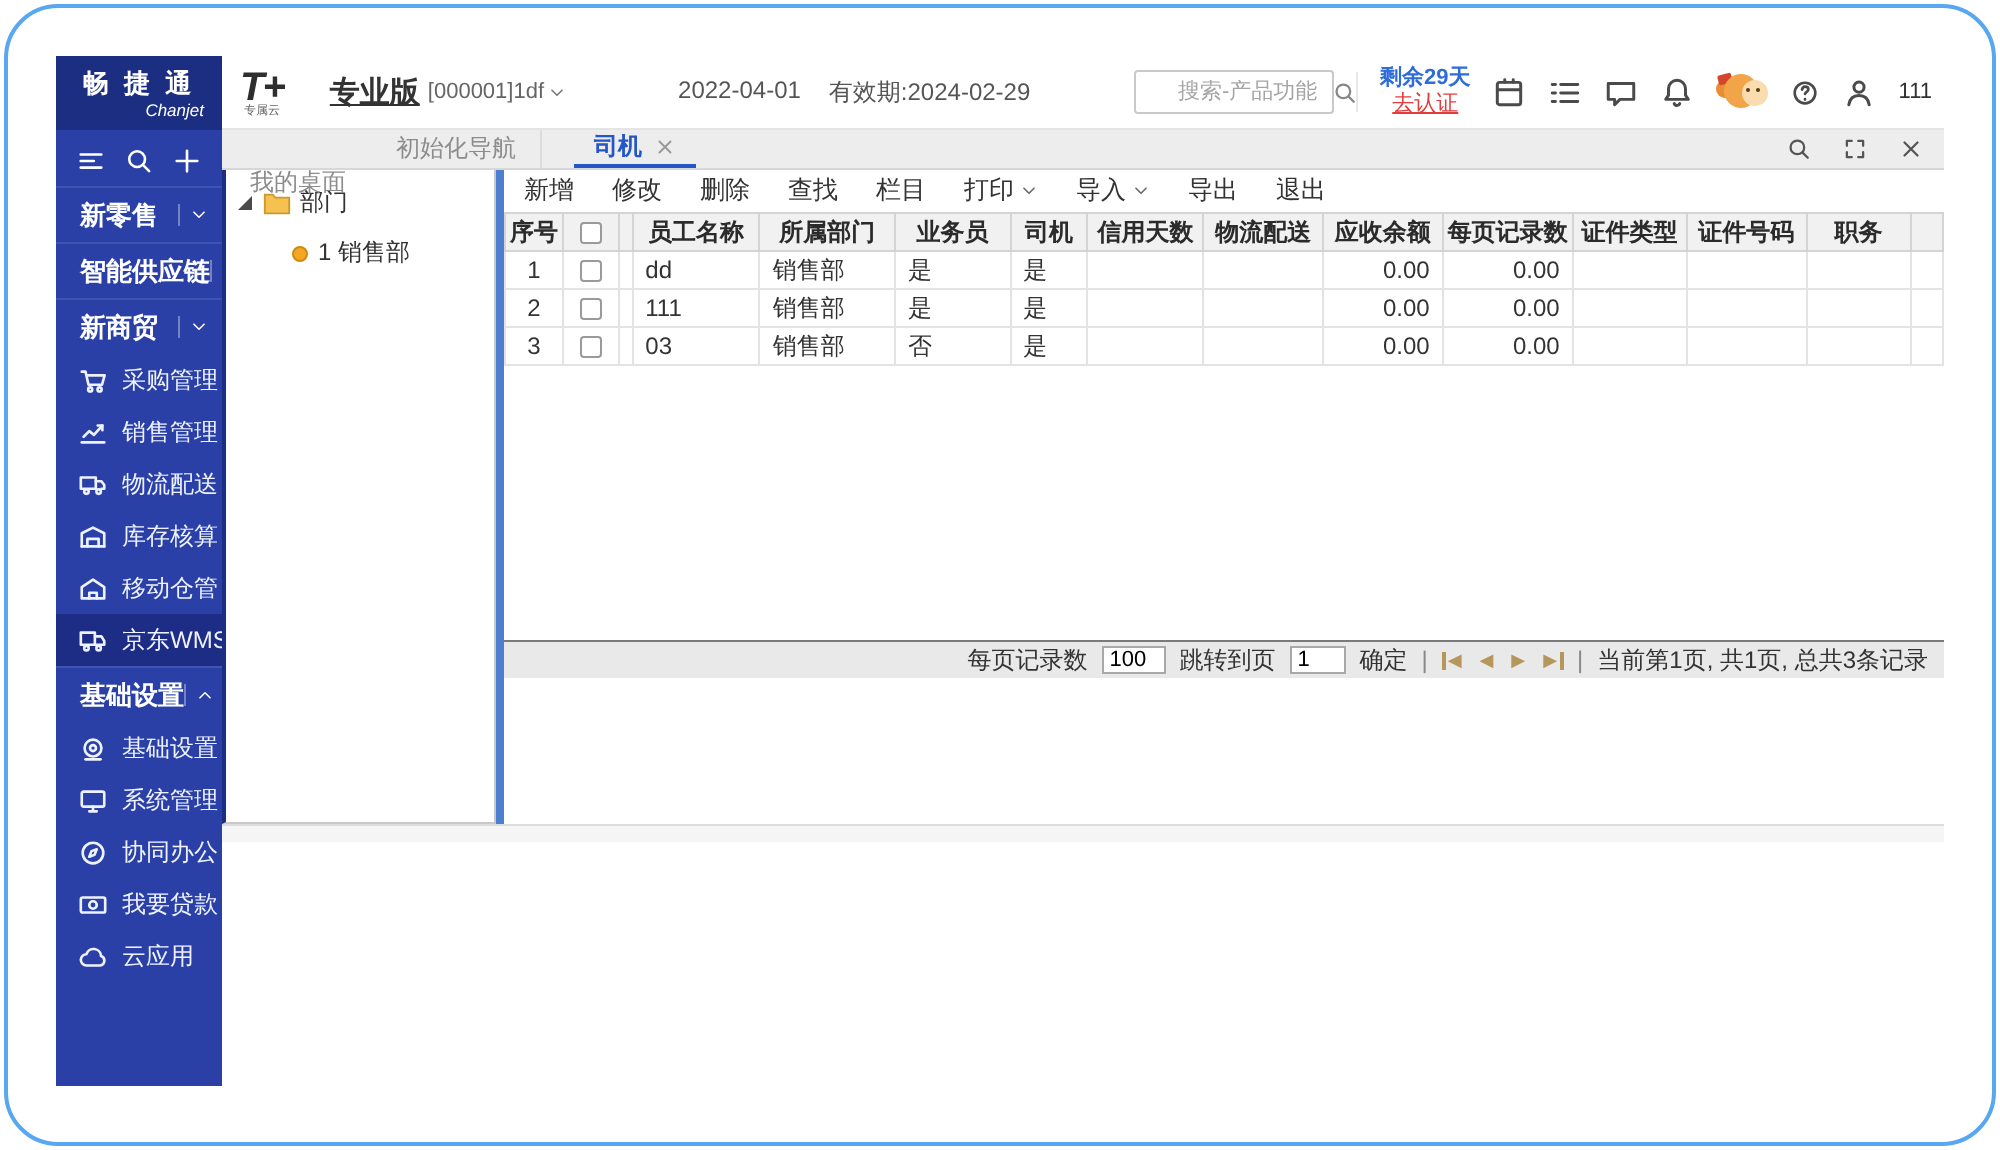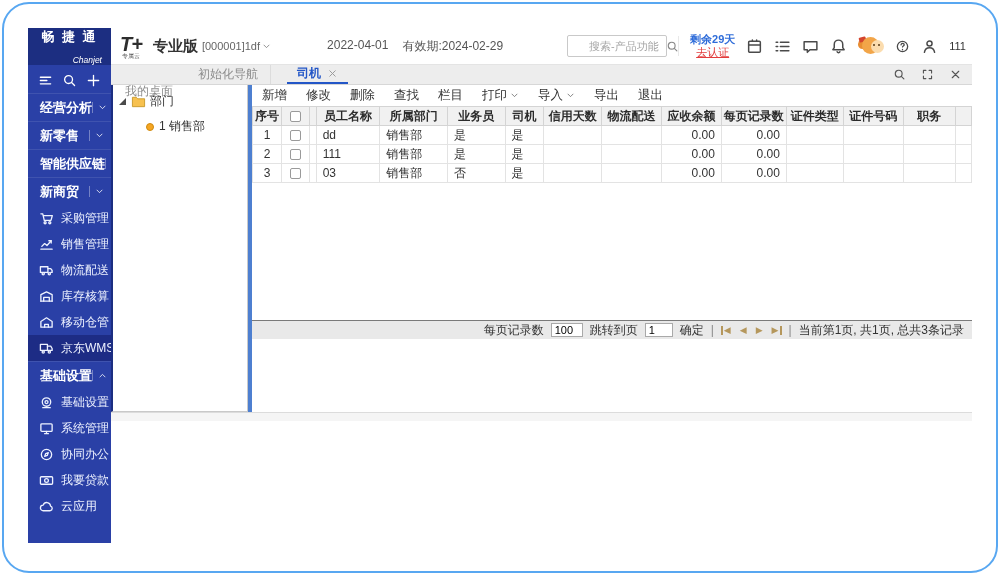--- a/index.html
+++ b/index.html
@@ -4,28 +4,28 @@
 <style>
   * { box-sizing: border-box; margin: 0; padding: 0; }
   html,body { width:1000px; height:575px; background:#fff; font-family:"Liberation Sans","DejaVu Sans",sans-serif; overflow:hidden; }
   body { position:relative; }
 
   .frame { position:absolute; left:2px; top:2px; right:2px; bottom:2px; border:2px solid #58a7f1; border-radius:27px; background:#fff; }
   .app { position:absolute; left:24px; top:24px; width:944px; height:515px; background:#fff; overflow:hidden; }
 
   
   .topbar { height:37px; display:flex; }
-  .logo-box { width:83px; background:#1c2e81; color:#fff; display:flex; flex-direction:column; align-items:center; justify-content:space-between; flex:none; }
+  .logo-box { width:83px; background:#1c2e81; color:#fff; display:flex; flex-direction:column; align-items:center; justify-content:center; flex:none; }
   .logo-cn { font-size:13px; font-weight:bold; letter-spacing:2px; white-space:nowrap; }
   .logo-en { font-size:8.5px; font-style:italic; align-self:flex-end; margin-right:9px; margin-top:-1px; }
   .topbar-rest { flex:1; display:flex; align-items:center; position:relative; border-bottom:1px solid #e4e4e4; background:#fff; min-width:0; }
   .tplus { margin-left:9px; display:flex; flex-direction:column; line-height:1; flex:none; }
   .tplus-main { font-size:20px; font-weight:bold; font-style:italic; color:#2e2e2e; letter-spacing:-1px; }
   .tplus-sub { font-size:6px; color:#666; margin-left:2px; margin-top:-1px; }
-  .edition { font-size:15px; font-weight:bold; color:#333; margin-left:11px; }
+  .edition { font-size:15px; font-weight:bold; color:#333; margin-left:23px;text-decoration:underline; }
   .account { font-size:11px; color:#666; margin-left:4px; display:flex; align-items:center; gap:2px; }
   .account .ic { width:9px; height:9px; color:#777; }
   .date-info { margin-left:56px; font-size:12px; color:#555; display:flex; gap:14px; white-space:nowrap; }
   .top-right { position:absolute; right:6px; top:0; height:100%; display:flex; align-items:center; gap:11px; }
   .search-box { width:100px; height:22px; border:1px solid #c9c9c9; border-radius:2px; display:flex; align-items:center; padding:0 21px; gap:3px; background:#fff; }
   .search-box input { border:none; outline:none; width:74px; font-size:11px; color:#333; font-family:inherit; background:transparent; }
   .search-box input::placeholder { color:#a5a5a5; }
   .search-box .ic { width:13px; height:13px; color:#888; flex:none; }
   .vdiv { width:1px; height:20px; background:#e8e8e8; }
   .trial { text-align:center; font-size:11px; line-height:13px; white-space:nowrap; }
@@ -212,30 +212,20 @@
               </svg></span>
           <span class="sbt"><svg viewBox="0 0 16 16" fill="none" stroke="currentColor" stroke-width="1.4" stroke-linecap="round" stroke-linejoin="round">
                 <circle cx="7" cy="7" r="4.2"></circle>
                 <path d="M10.2 10.2l3.2 3.2"></path>
               </svg></span>
           <span class="sbt"><svg viewBox="0 0 16 16" fill="none" stroke="currentColor" stroke-width="1.4" stroke-linecap="round" stroke-linejoin="round">
                 <path d="M8 2.5v11M2.5 8h11"></path>
               </svg></span>
         </div>
         <div>
-            <div class="sb-group">
-              <span class="sb-glabel">经营分析</span>
-              <span class="sb-caret">
-                <span class="sb-caret-ico">
-                  <svg viewBox="0 0 16 16" fill="none" stroke="currentColor" stroke-width="1.4" stroke-linecap="round" stroke-linejoin="round">
-                    <path d="M3.5 5.5L8 10l4.5-4.5"></path>
-                  </svg>
-                </span>
-              </span>
-            </div>
             <div class="sb-group">
               <span class="sb-glabel">新零售</span>
               <span class="sb-caret">
                 <span class="sb-caret-ico">
                   <svg viewBox="0 0 16 16" fill="none" stroke="currentColor" stroke-width="1.4" stroke-linecap="round" stroke-linejoin="round">
                     <path d="M3.5 5.5L8 10l4.5-4.5"></path>
                   </svg>
                 </span>
               </span>
             </div>

